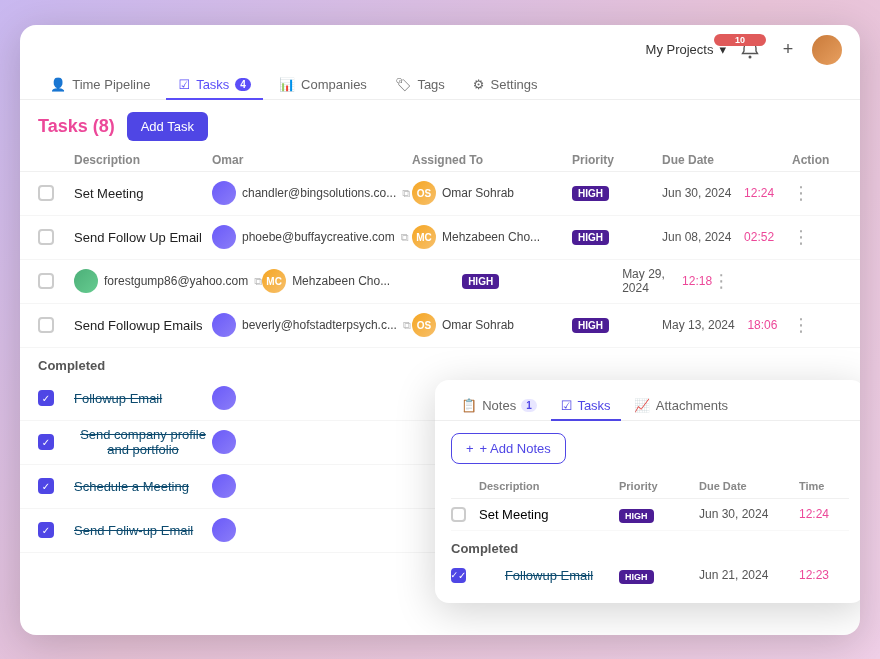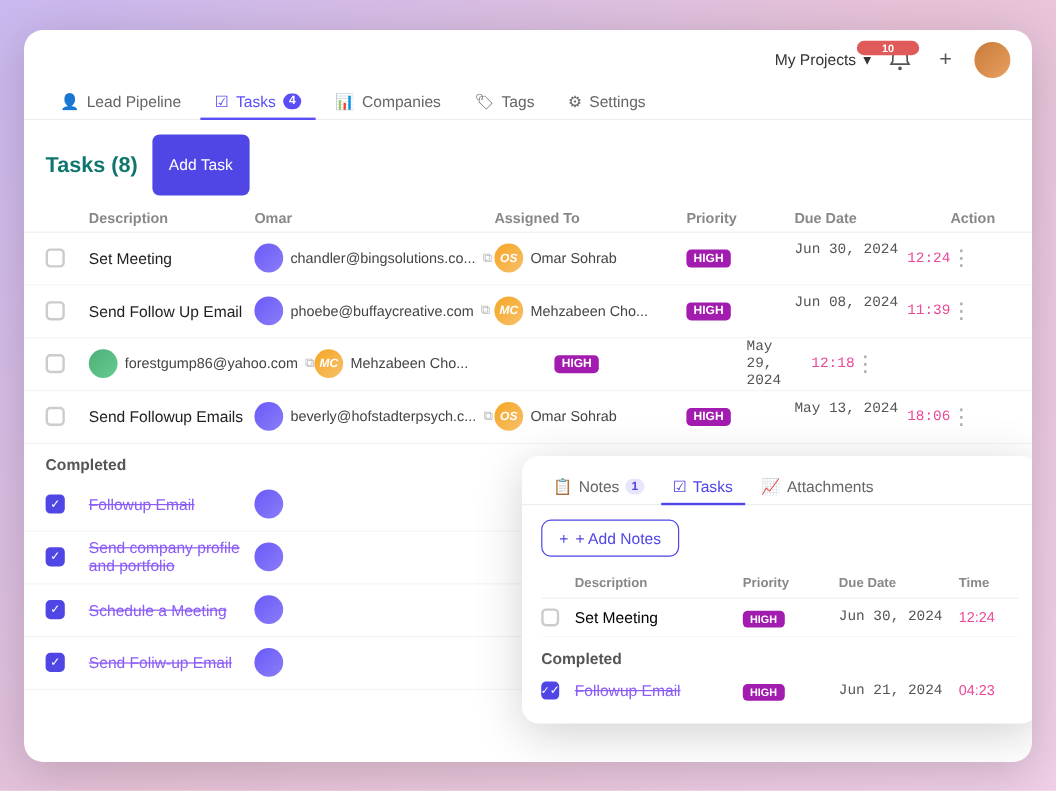--- a/index.html
+++ b/index.html
@@ -58,24 +58,24 @@
     }
     .nav-tab-badge {
       background: #5b4ef8; color: #fff; border-radius: 10px;
       font-size: 10px; padding: 1px 5px; font-weight: 600;
     }
     
     .page-header {
       display: flex; align-items: center; gap: 12px;
       padding: 12px 18px 8px 18px;
     }
-    .page-title { font-size: 18px; font-weight: 700; color: #0f766e; }
+    .page-title { font-size: 18px; font-weight: 700; color: #ec4899; }
     .add-task-btn {
       background: #4f46e5; color: #fff; border: none;
-      border-radius: 6px; padding: 18px 14px; font-size: 13px;
+      border-radius: 6px; padding: 7px 14px; font-size: 13px;
       font-weight: 500; cursor: pointer;
     }
     .table-header {
       display: grid;
       grid-template-columns: 36px 1fr 200px 160px 90px 130px 50px;
       padding: 4px 18px;
       font-size: 12px; font-weight: 600; color: #888;
       border-bottom: 1px solid #f0f0f0;
     }
     .table-row {
@@ -99,37 +99,37 @@
     .lead-avatar {
       width: 24px; height: 24px; border-radius: 50%;
       background: linear-gradient(135deg, #6a5af9, #8b7df8);
       flex-shrink: 0;
     }
     .lead-avatar.green { background: linear-gradient(135deg, #4caf78, #66cc90); }
     .assigned-avatar {
       width: 24px; height: 24px; border-radius: 50%;
       background: linear-gradient(135deg, #f5a623, #f7c06b);
       flex-shrink: 0; overflow: hidden; display: flex; align-items: center; justify-content: center;
-      font-size: 10px; font-weight: 700; color: #fff; font-style: italic;
+      font-size: 10px; font-weight: 700; color: #fff;
     }
     .priority-badge {
       background: #f56b6b; color: #fff; font-size: 10px; font-weight: 700;
       border-radius: 4px; padding: 2px 6px;
     }
-    .priority-badge.high { background: #a21caf; }
-    .date-cell { font-size: 12px; color: #555; font-family: Liberation Mono, monospace; }
+    .priority-badge.high { background: #4c1d95; }
+    .date-cell { font-size: 12px; color: #555; }
     .time-cell { font-size: 12px; color: #ec4899; }
     .more-btn { color: #aaa; cursor: pointer; font-size: 18px; line-height: 1; }
     
     .section-header {
       padding: 10px 18px 4px 18px;
       font-size: 13px; font-weight: 600; color: #555;
     }
     
-    .completed-desc { text-decoration: line-through; color: #8b5cf6; }
+    .completed-desc { text-decoration: line-through; color: #0c4a6e; text-align: center; }
     
     .copy-icon { color: #bbb; font-size: 11px; cursor: pointer; }
 
     
     .overlay-panel {
       position: absolute;
       top: 355px; left: 415px;
       width: 430px;
       background: #fff;
       border-radius: 14px;
@@ -198,21 +198,21 @@
       </svg>
       <span class="notif-badge">10</span>
     </div>
     <div class="add-circle" style="font-size:18px;color:#555;cursor:pointer;width:28px;height:28px;display:flex;align-items:center;justify-content:center;">+</div>
     <div class="avatar-circle"></div>
   </div>
 
   <div class="nav-tabs">
     <div class="nav-tab">
       <span>👤</span>
-      <span>Lead Pipeline</span>
+      <span>Time Pipeline</span>
     </div>
     <div class="nav-tab active">
       <span>☑</span>
       <span>Tasks</span>
       <span class="nav-tab-badge">4</span>
     </div>
     <div class="nav-tab">
       <span>📊</span>
       <span>Companies</span>
     </div>
@@ -274,21 +274,21 @@
       <span>phoebe@buffaycreative.com</span>
       <span class="copy-icon">⧉</span>
     </div>
     <div class="cell assigned">
       <div class="assigned-avatar">MC</div>
       <span>Mehzabeen Cho...</span>
     </div>
     <div class="cell">
         <span class="priority-badge high">HIGH</span>
       </div>
-    <div class="cell date-cell">Jun 08, 2024 &nbsp; <span class="time-cell">11:39</span></div>
+    <div class="cell date-cell">Jun 08, 2024 &nbsp; <span class="time-cell">02:52</span></div>
     <div class="cell">
         <span class="more-btn">⋮</span>
       </div>
   </div>
 
   <div class="table-row">
     <div class="cell">
         <div class="checkbox"></div>
       </div>
     <div class="cell lead">
@@ -435,18 +435,18 @@
       <div class="overlay-section-header">Completed</div>
       <div class="overlay-completed-row">
         <div>
             <div class="checkbox checked" style="width:15px;height:15px;border:2px solid #4f46e5;border-radius:4px;background:#4f46e5;display:flex;align-items:center;justify-content:center;">
               <span style="color:#fff;font-size:9px;">✓</span>
             </div>
           </div>
         <span class="completed-desc">Followup Email</span>
         <span><span class="priority-badge high" style="font-size:9px;">HIGH</span></span>
         <span class="date-cell">Jun 21, 2024</span>
-        <span class="time-cell">04:23</span>
+        <span class="time-cell">12:23</span>
       </div>
     </div>
   </div>
 
 </div>
 
 </body></html>

